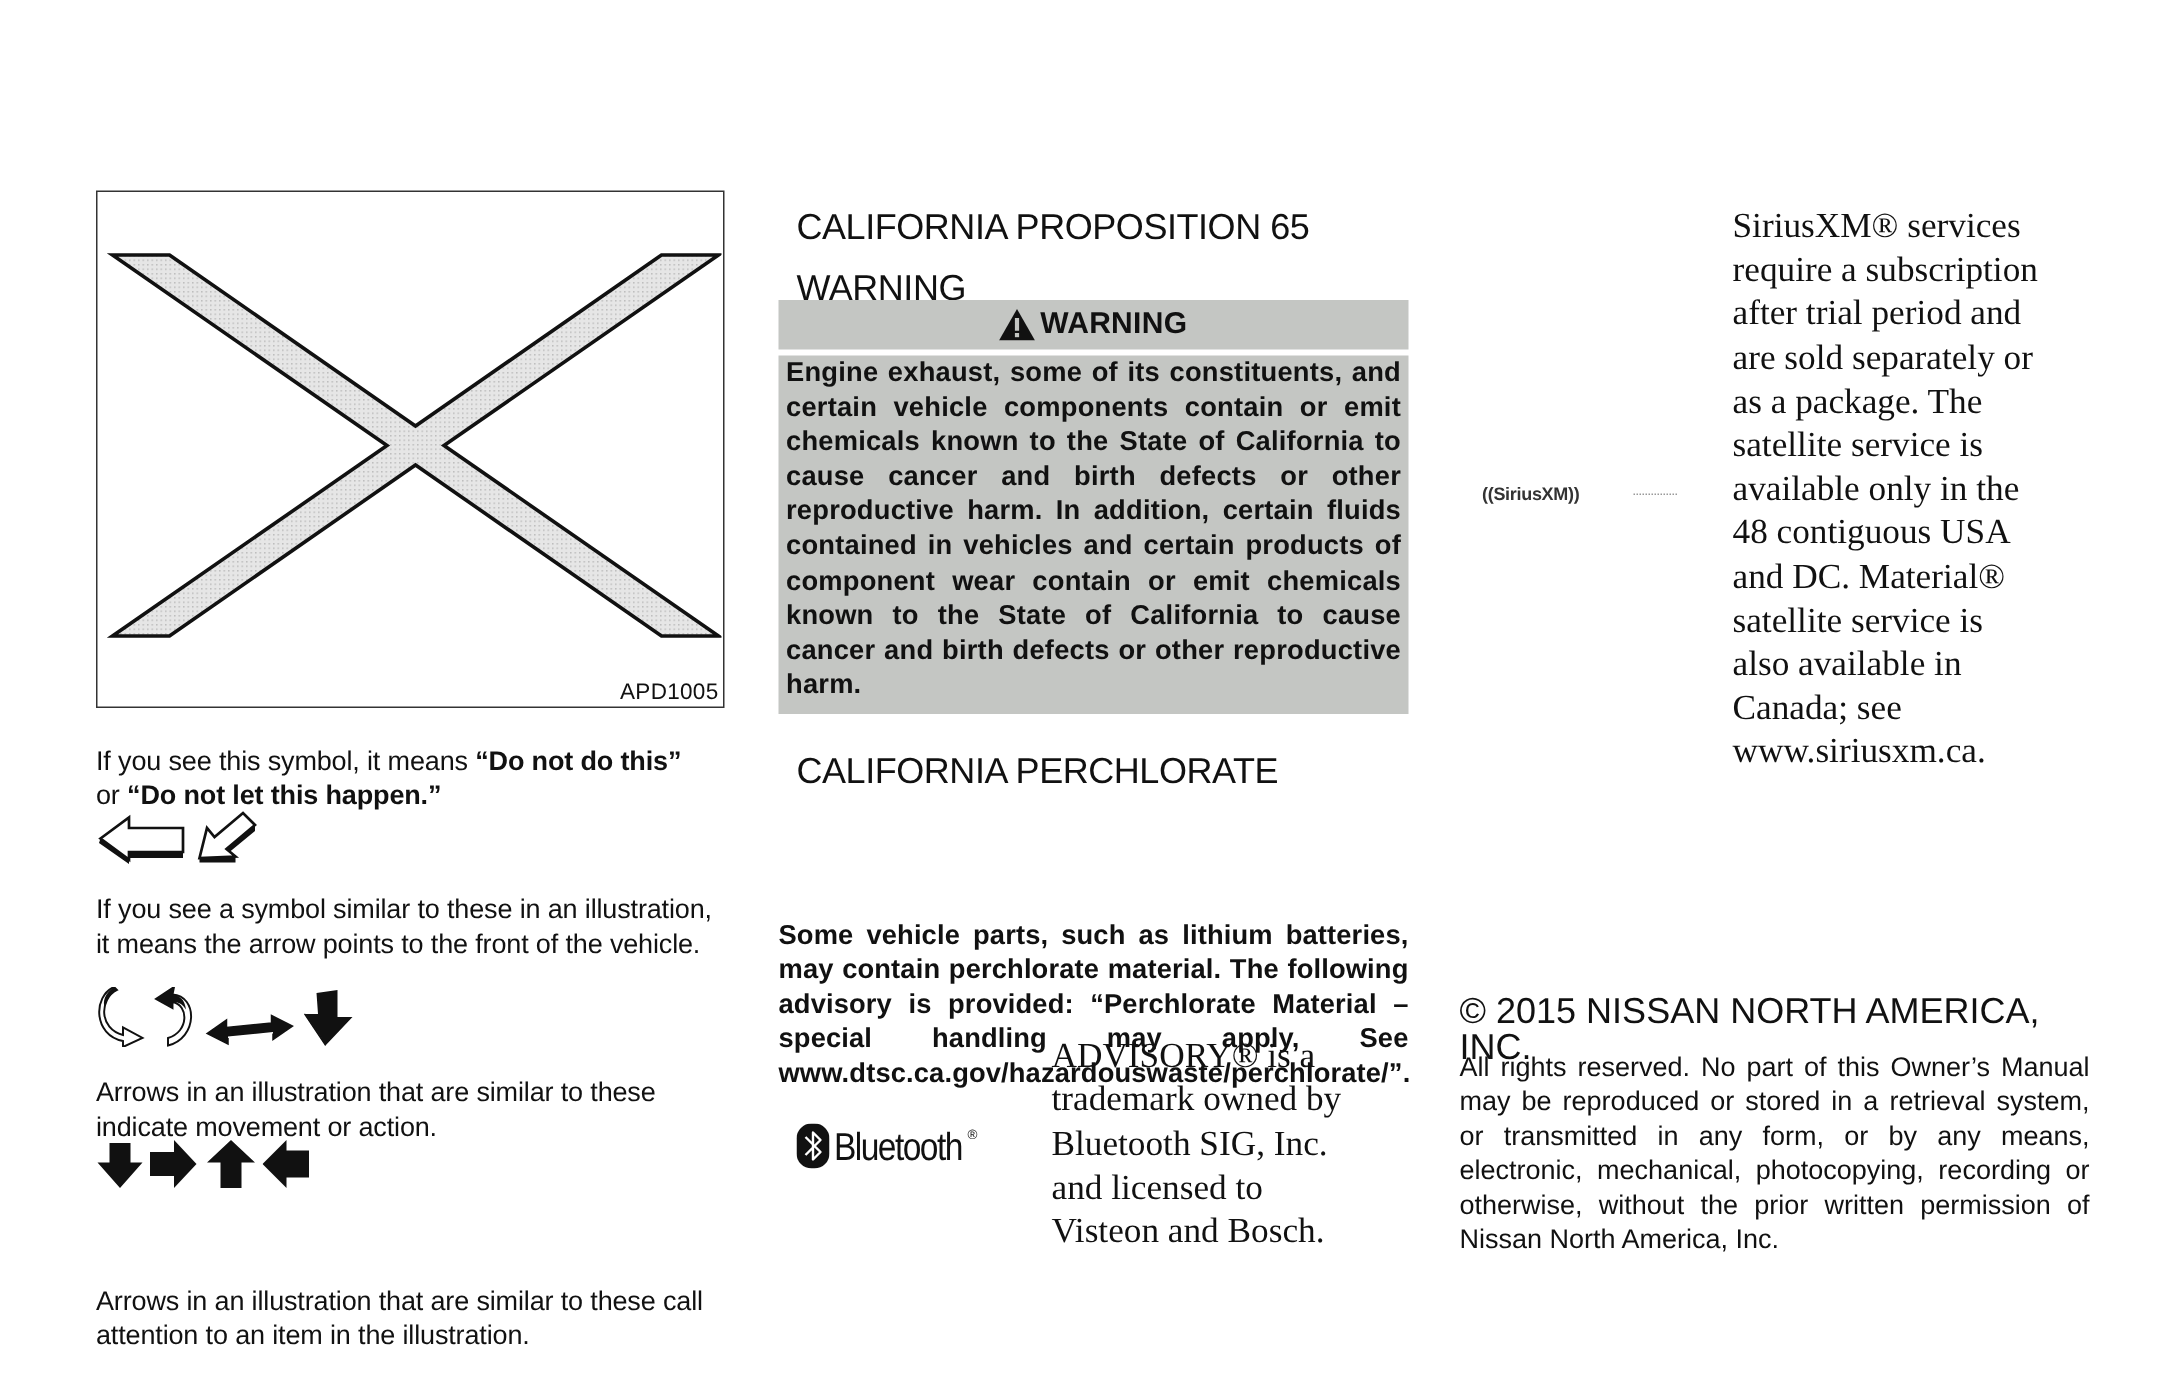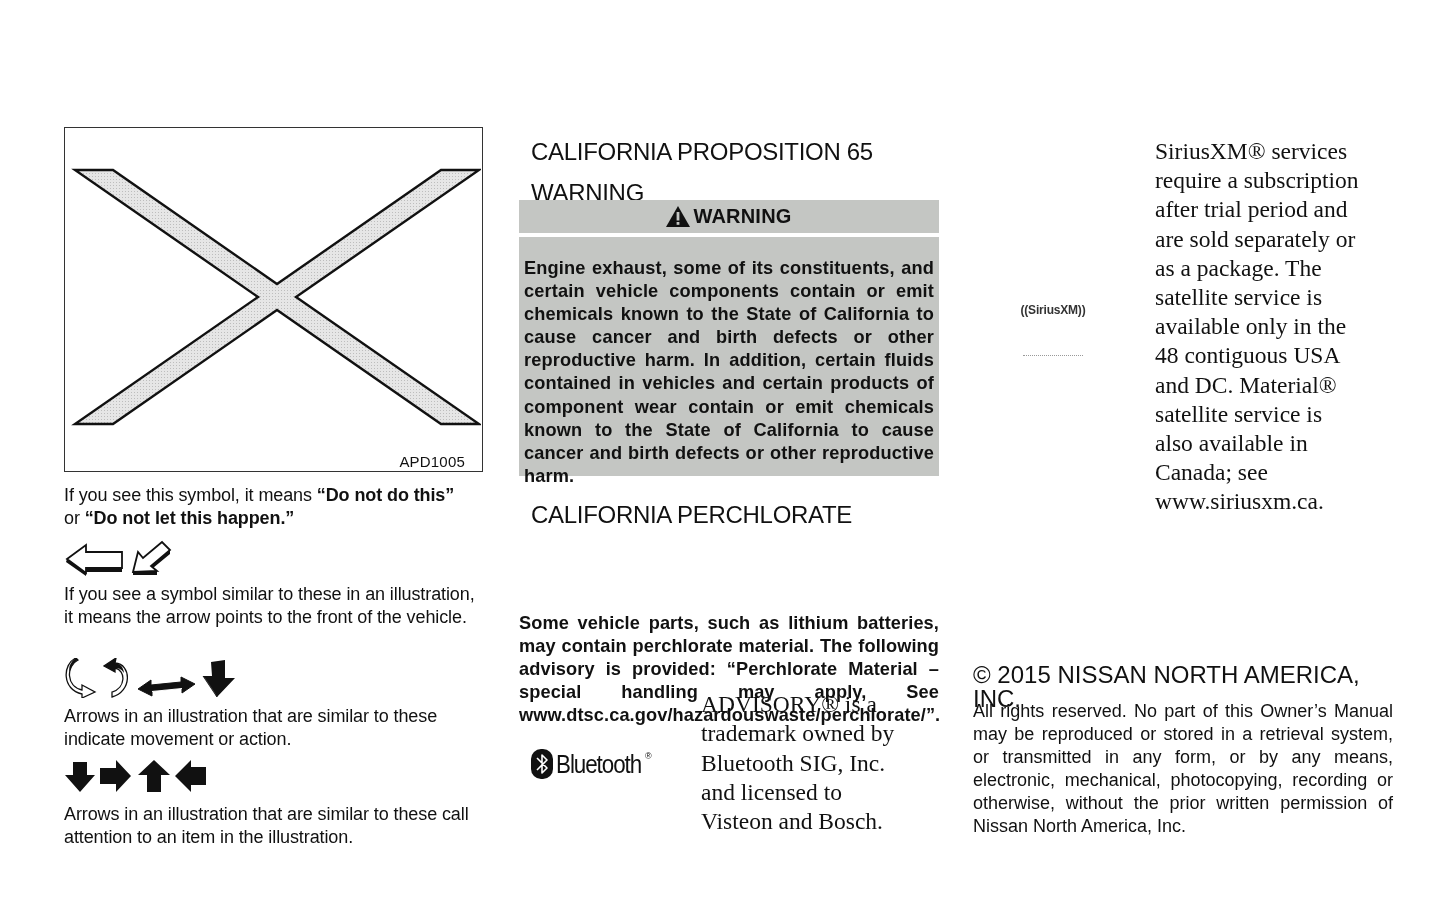--- a/index.html
+++ b/index.html
@@ -11,38 +11,38 @@
   .sans { font-family: "Liberation Sans", "DejaVu Sans", sans-serif; }
   .serif { font-family: "Liberation Serif", "DejaVu Serif", serif; }
 
   
   .figure-box {
     left: 64px; top: 127px; width: 419px; height: 345px;
     border: 1.5px solid #333; box-sizing: border-box; background: #fff;
   }
   .figure-box svg { position: absolute; left: 0; top: 0; }
   .figure-code {
-    position: absolute; right: 17px; bottom: 1px; font-size: 15px; letter-spacing: 0.2px;
+    position: absolute; right: 3px; bottom: 1px; font-size: 15px; letter-spacing: 0.2px;
   }
   .body-text { font-size: 18px; line-height: 23px; letter-spacing: -0.1px; }
-  .col1 { left: 64px; width: 422px; }
+  .col1 { left: 64px; width: 422px; margin-top: 12px; }
   .b { font-weight: bold; }
 
   
   .col2 { left: 519px; width: 420px; }
   .section-title { font-size: 24px; line-height: 29px; letter-spacing: -0.3px; font-weight: normal; margin: 12px; }
   .warn-head {
     left: 519px; top: 200px; width: 420px; height: 33px; background: #c4c6c3;
     display: flex; align-items: center; justify-content: center;
     font-weight: bold; font-size: 20px; letter-spacing: 0.2px;
   }
   .warn-head svg { margin-right: 3px; }
   .warn-body {
     left: 519px; top: 237px; width: 420px; height: 239px; background: #c4c6c3;
-    box-sizing: border-box; padding: 20px 5px 0 5px;
+    box-sizing: border-box; padding: 0 5px 0 5px;
     font-weight: bold; font-size: 18.2px; line-height: 23.1px; text-align: justify;
     letter-spacing: 0.15px;
   }
   .advisory {
     font-weight: bold; font-size: 18.2px; line-height: 23px; text-align: justify; letter-spacing: 0.1px;
   }
   .bt-text { font-size: 23.5px; line-height: 29.3px; }
 
   
   .sirius-text { left: 1155px; top: 137px; width: 250px; font-size: 23.5px; line-height: 29.2px; }
@@ -112,21 +112,21 @@
     <path d="M0,8 L16,8 L16,0 L31,16 L16,32 L16,24 L0,24 Z" fill="#111"></path>
   </svg>
   <svg class="ic" style="left:170px; top:0px;" width="34" height="32" viewBox="0 0 34 32">
     <path d="M17,0 L33,15 L24,15 L24,32 L10,32 L10,15 L1,15 Z" fill="#111"></path>
   </svg>
   <svg class="ic" style="left:248px; top:2px;" width="32" height="32" viewBox="0 0 32 32">
     <path d="M31,7 L16,7 L16,0 L0,16 L16,32 L16,25 L31,25 Z" fill="#111"></path>
   </svg>
 </div>
 
-<div class="abs col1 body-text" style="top:803px;">Arrows in an illustration that are similar to these call attention to an item in the illustration.</div>
+<div class="abs col1 body-text" style="top:844px;">Arrows in an illustration that are similar to these call attention to an item in the illustration.</div>
 
 <div class="abs col2" style="top:125px;">
   <h2 class="section-title">CALIFORNIA PROPOSITION 65</h2>
   <h2 class="section-title">WARNING</h2>
 </div>
 
 <div class="abs warn-head">
   <svg width="24" height="21" viewBox="0 0 24 21">
     <path d="M12,0 L24,21 L0,21 Z" fill="#111"></path>
     <rect x="10.6" y="6" width="2.8" height="8.5" fill="#c4c6c3"></rect>
@@ -153,21 +153,21 @@
 </div>
 
 <div class="abs serif bt-text" style="left:701px; top:690px; width:230px;">
   <div>ADVISORY® is a</div>
   <div>trademark owned by</div>
   <div>Bluetooth SIG, Inc.</div>
   <div>and licensed to</div>
   <div>Visteon and Bosch.</div>
 </div>
 
-<div class="abs" style="left:988px; top:315px; width:130px; height:28px; display:flex; align-items:center; justify-content:center; flex-direction:column;gap:36px;">
+<div class="abs" style="left:988px; top:315px; width:130px; height:28px; display:flex; align-items:center; justify-content:center; flex-direction:row;gap:36px;">
   <span class="sans" style="font-size:12px; font-weight:bold; color:#333; letter-spacing:-0.2px;">((SiriusXM))</span>
   <span style="display:block; width:60px; height:2px; margin-top:2px; border-top:1px dotted #999;"></span>
 </div>
 
 <div class="abs serif sirius-text">
   <div>SiriusXM® services</div>
   <div>require a subscription</div>
   <div>after trial period and</div>
   <div>are sold separately or</div>
   <div>as a package. The</div>

